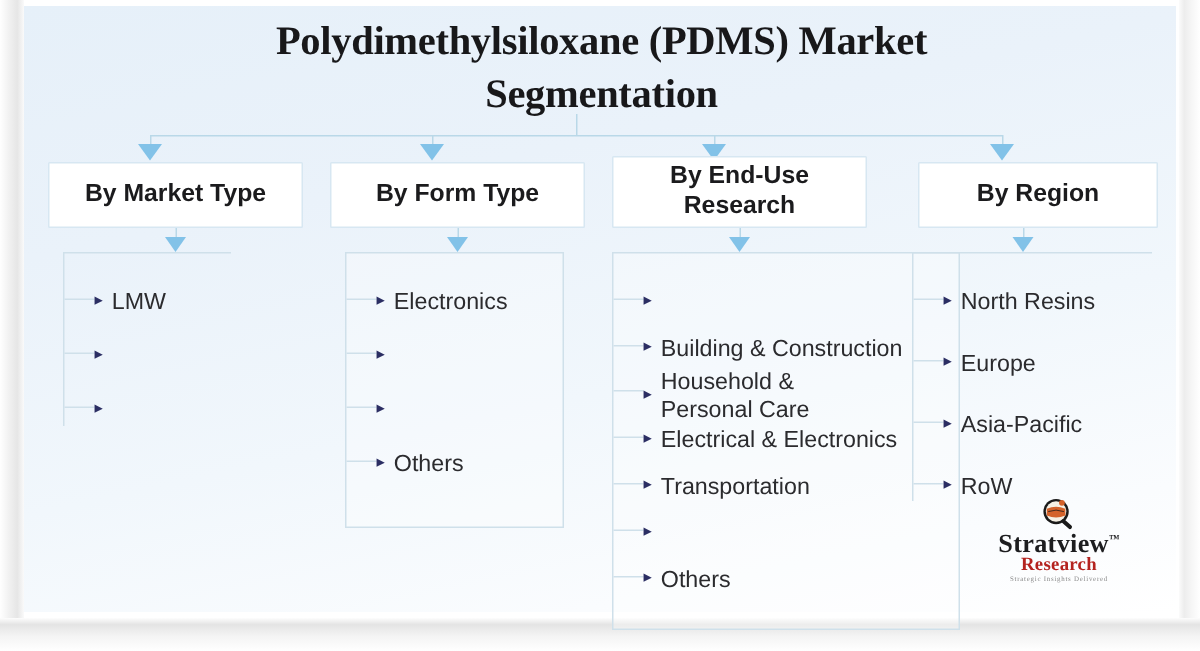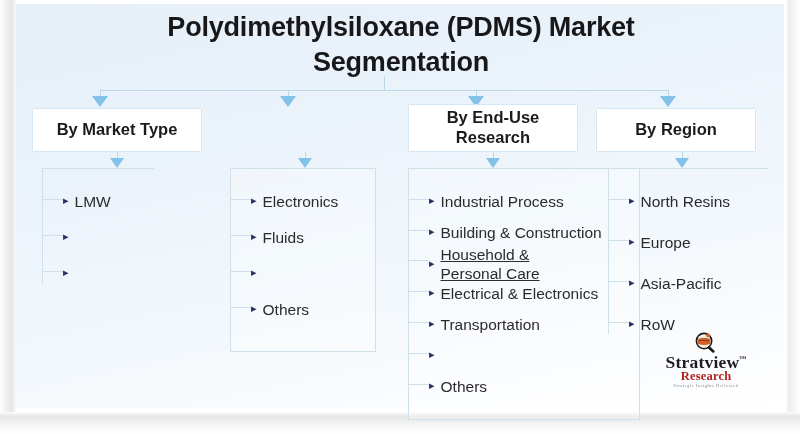--- a/index.html
+++ b/index.html
@@ -62,20 +62,21 @@
     position: absolute;
     left: 60px;
     top: 6px;
     width: 650px;
     text-align: center;
     font-size: 27px;
     font-weight: bold;
     line-height: 1.28;
     color: #18181a;
     letter-spacing: -0.2px;
+    font-family: Liberation Serif, serif;
   }
 
   
   .vline {
     position: absolute;
     width: 1px;
     background: #b9d8e8;
   }
   .hline {
     position: absolute;
@@ -242,27 +243,30 @@
 
     <div class="arrow-down" style="left:76px; top:92px;"></div>
     <div class="arrow-down" style="left:264px; top:92px;"></div>
     <div class="arrow-down" style="left:452px; top:92px;"></div>
     <div class="arrow-down" style="left:644px; top:92px;"></div>
 
     <div class="cat-box" style="left:16px; top:104px; width:170px; height:44px;">
       <span>By Market Type</span>
     </div>
 
+    <div class="cat-box" style="left:204px; top:104px; width:170px; height:44px;">
+      <span>By Form Type</span>
+    </div>
 
     <div class="cat-box" style="left:392px; top:100px; width:170px; height:48px; white-space:pre-line;">
       <span>By End-Use
 Research</span>
     </div>
 
-    <div class="cat-box" style="left:580px; top:104px; width:160px; height:44px;">
+    <div class="cat-box" style="left:596px; top:104px; width:160px; height:44px;">
       <span>By Region</span>
     </div>
 
     <div class="vline" style="left:101px; top:148px; height:8px;"></div>
     <div class="arrow-down small" style="left:94px; top:154px;"></div>
 
     <div class="vline" style="left:289px; top:148px; height:8px;"></div>
     <div class="arrow-down small" style="left:282px; top:154px;"></div>
 
     <div class="vline" style="left:477px; top:148px; height:8px;"></div>
@@ -292,50 +296,48 @@
     <div class="sub-panel boxed" style="left:214px; top:164px; width:146px; height:184px;">
       <ul class="sub-list">
         <li class="sub-item" style="padding:24px 0 0 20px; height:18px;">
           <span class="tick" style="top:30px; width:20px;"></span>
           <span class="bullet">▸</span>
           <span class="sub-label">Electronics</span>
         </li>
         <li class="sub-item" style="padding:18px 0 0 20px; height:18px;">
           <span class="tick" style="top:24px; width:20px;"></span>
           <span class="bullet">▸</span>
-          <span class="sub-label">Fluids</span>
         </li>
         <li class="sub-item" style="padding:18px 0 0 20px; height:18px;">
           <span class="tick" style="top:24px; width:20px;"></span>
           <span class="bullet">▸</span>
         </li>
         <li class="sub-item" style="padding:18px 0 0 20px; height:18px;">
           <span class="tick" style="top:24px; width:20px;"></span>
           <span class="bullet">▸</span>
           <span class="sub-label">Others</span>
         </li>
       </ul>
     </div>
 
     <div class="sub-panel boxed" style="left:392px; top:164px; width:232px; height:252px;">
       <ul class="sub-list">
         <li class="sub-item" style="padding:24px 0 0 20px; height:18px;">
           <span class="tick" style="top:30px; width:20px;"></span>
           <span class="bullet">▸</span>
-          <span class="sub-label">Industrial Process</span>
         </li>
         <li class="sub-item" style="padding:13px 0 0 20px; height:18px;">
           <span class="tick" style="top:19px; width:20px;"></span>
           <span class="bullet">▸</span>
           <span class="sub-label">Building &amp; Construction</span>
         </li>
         <li class="sub-item" style="padding:3px 0 0 20px; height:34px;">
           <span class="tick" style="top:18px; width:20px;"></span>
           <span class="bullet" style="transform:translateY(13px);">▸</span>
-          <span class="sub-label" style="line-height:1.24;text-decoration:underline;">Household &amp;
+          <span class="sub-label" style="line-height:1.24;">Household &amp;
 Personal Care</span>
         </li>
         <li class="sub-item" style="padding:6px 0 0 20px; height:18px;">
           <span class="tick" style="top:12px; width:20px;"></span>
           <span class="bullet">▸</span>
           <span class="sub-label">Electrical &amp; Electronics</span>
         </li>
         <li class="sub-item" style="padding:13px 0 0 20px; height:18px;">
           <span class="tick" style="top:19px; width:20px;"></span>
           <span class="bullet">▸</span>

